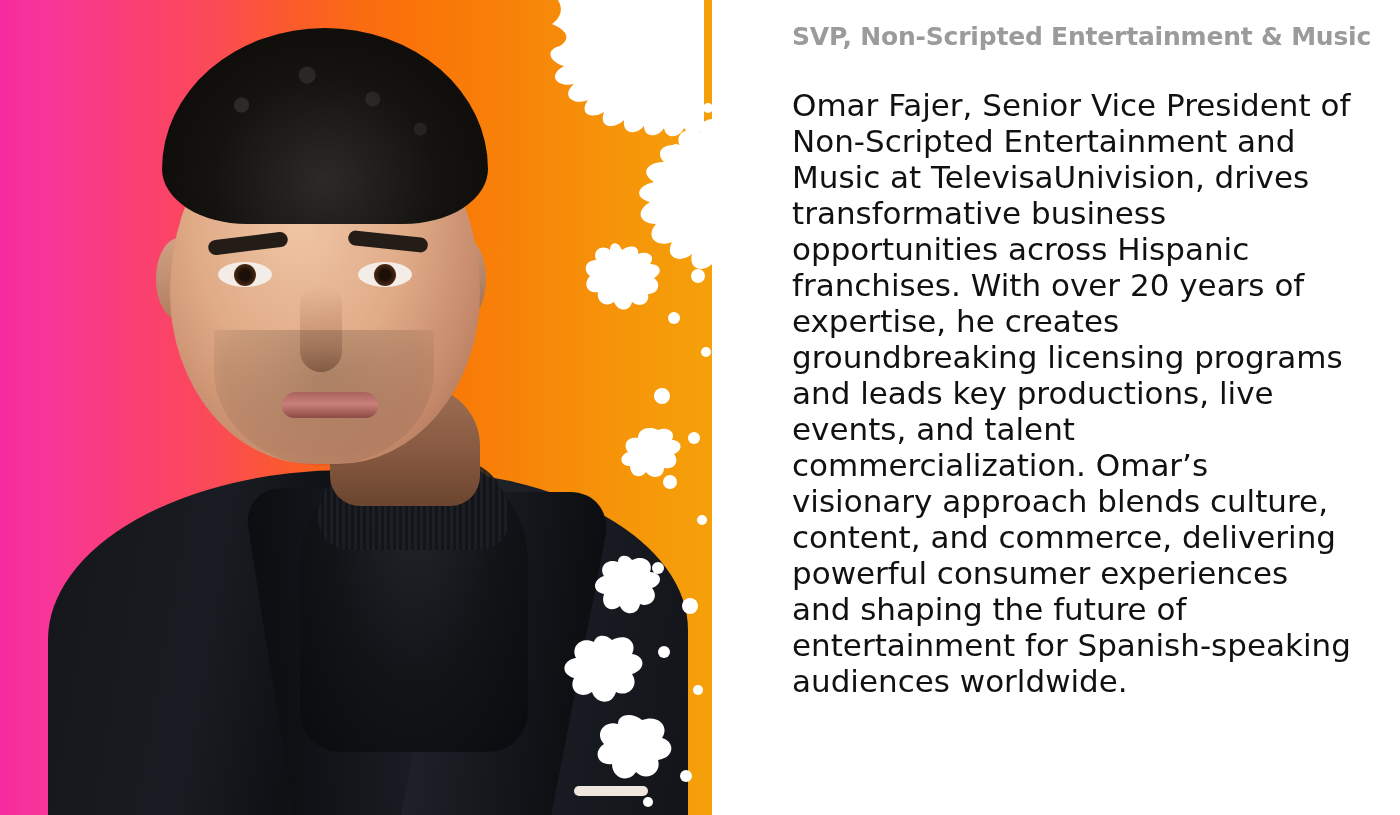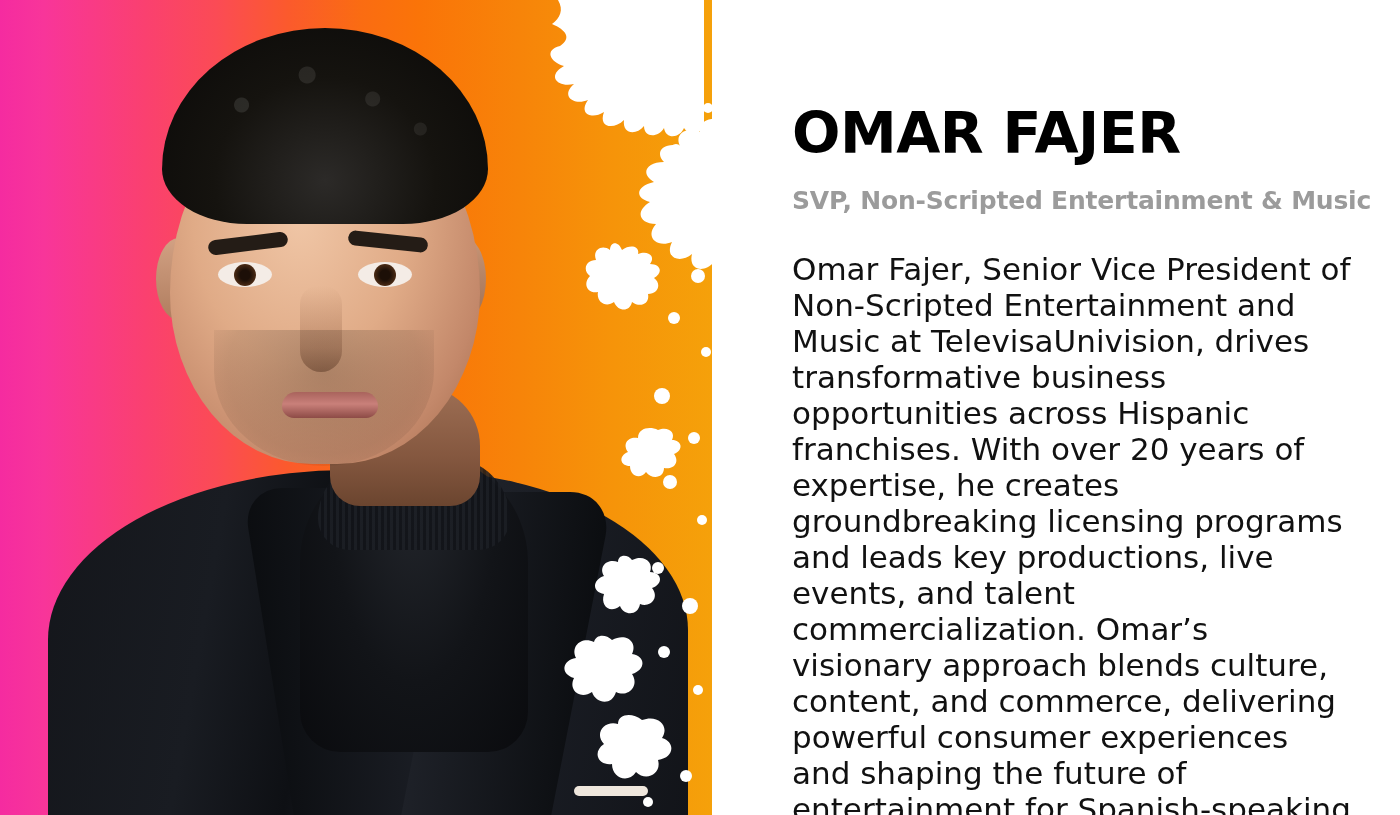--- a/index.html
+++ b/index.html
@@ -205,18 +205,17 @@
           <circle cx="236" cy="690" r="5"></circle>
         <circle cx="192" cy="736" r="7"></circle>
           <circle cx="224" cy="776" r="6"></circle>
         <circle cx="186" cy="802" r="5"></circle>
         <rect x="250" y="0" width="10" height="815"></rect>
       </g>
     </svg>
   </div>
 
   <div class="content">
-    <h1 class="name">OMAR FAJER</h1>
     <h2 class="role">SVP, Non-Scripted Entertainment &amp; Music</h2>
     <p class="bio">Omar Fajer, Senior Vice President of Non-Scripted Entertainment and Music at TelevisaUnivision, drives transformative business opportunities across Hispanic franchises. With over 20 years of expertise, he creates groundbreaking licensing programs and leads key productions, live events, and talent commercialization. Omar’s visionary approach blends culture, content, and commerce, delivering powerful consumer experiences and shaping the future of entertainment for Spanish-speaking audiences worldwide.</p>
   </div>
 
 </div>
 
 </body></html>

